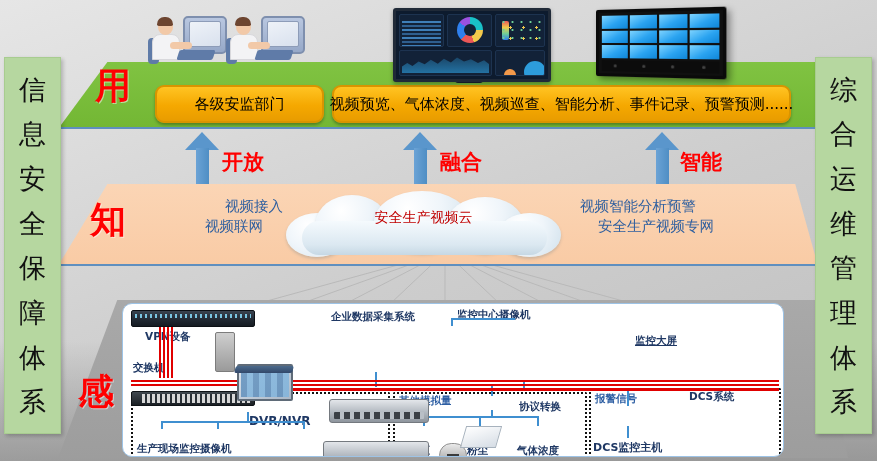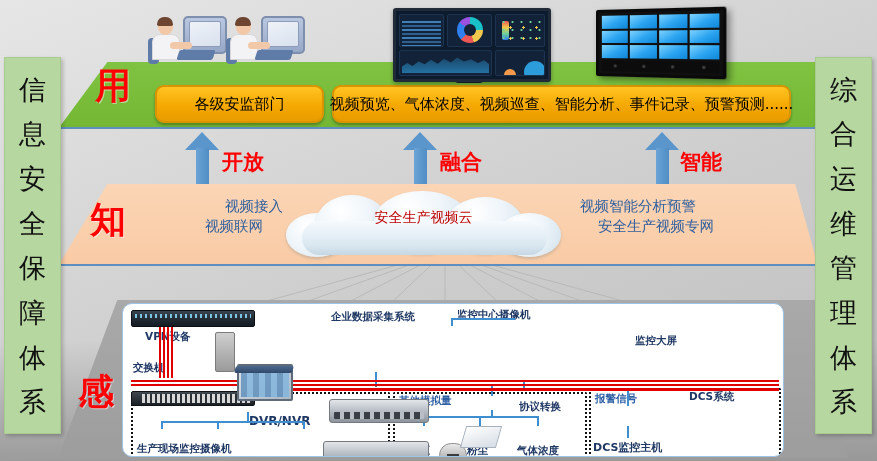--- a/index.html
+++ b/index.html
@@ -438,21 +438,21 @@
     <div class="infra-label" style="left:208px;top:6px;">企业数据采集系统</div>
     <div class="dev server-box" style="left:206px;top:26px;width:98px;height:22px;"></div>
     <div class="dev server-box" style="left:200px;top:44px;width:104px;height:24px;"></div>
     <div class="bluelink" style="left:252px;top:68px;width:2px;height:15px;"></div>
 
     <div class="infra-label" style="left:334px;top:4px;font-family:Liberation Mono, monospace;">监控中心摄像机</div>
     <div class="dev dome-cam" style="left:316px;top:20px;"></div>
     <div class="bluelink" style="left:328px;top:14px;width:2px;height:8px;"></div>
     <div class="bluelink" style="left:328px;top:14px;width:64px;height:2px;"></div>
 
-    <div class="infra-label" style="left:512px;top:30px;">监控大屏</div>
+    <div class="infra-label" style="left:512px;top:30px;text-decoration:underline;">监控大屏</div>
     <div class="bluelink" style="left:400px;top:78px;width:2px;height:8px;"></div>
 
     <div class="redbus" style="left:8px;top:76px;width:648px;"></div>
     <div class="redbus" style="left:8px;top:80px;width:648px;"></div>
     <div class="redbus" style="left:128px;top:84px;width:528px;height:3px;"></div>
 
     <div class="dash-box" style="left:8px;top:88px;width:255px;height:62px;"></div>
     <div class="infra-label blue" style="left:14px;top:90px;">视频监控</div>
 
     <div class="bluelink" style="left:124px;top:82px;width:2px;height:10px;"></div>

